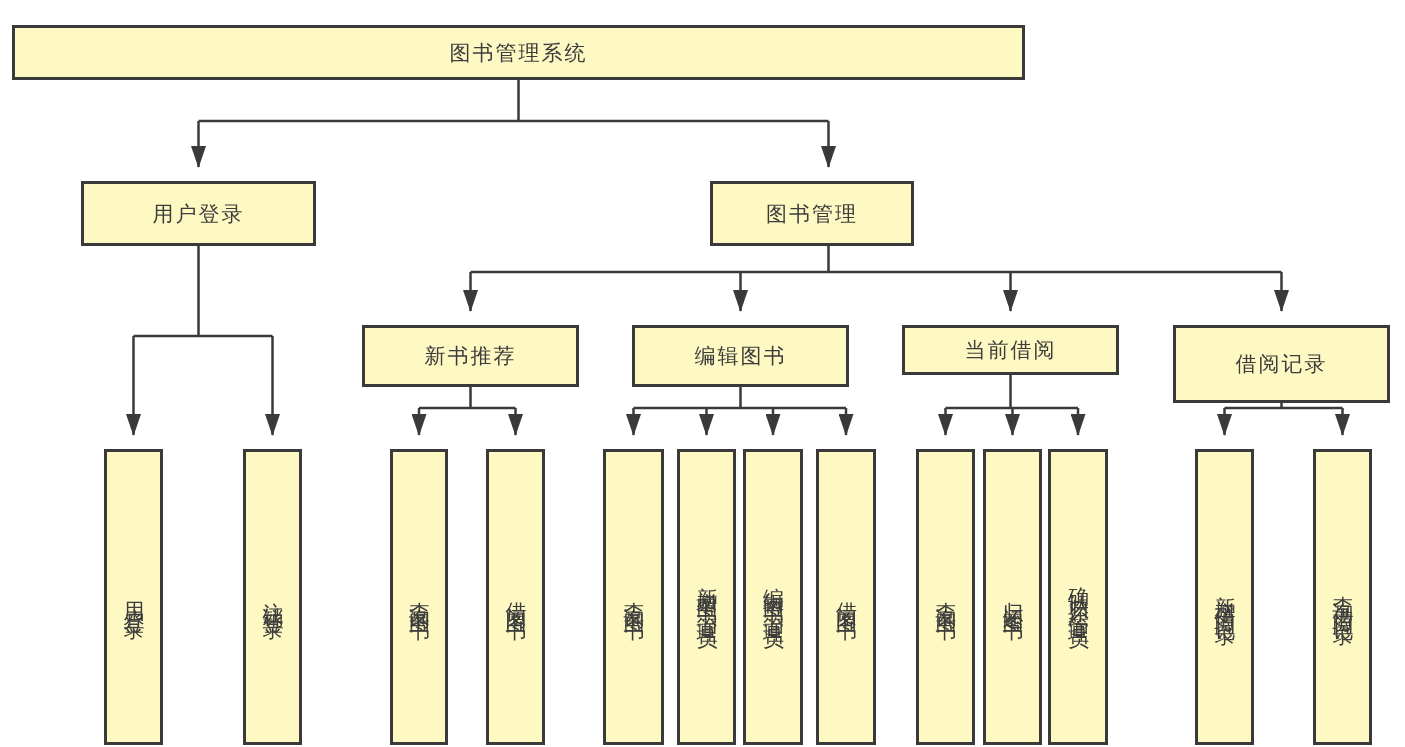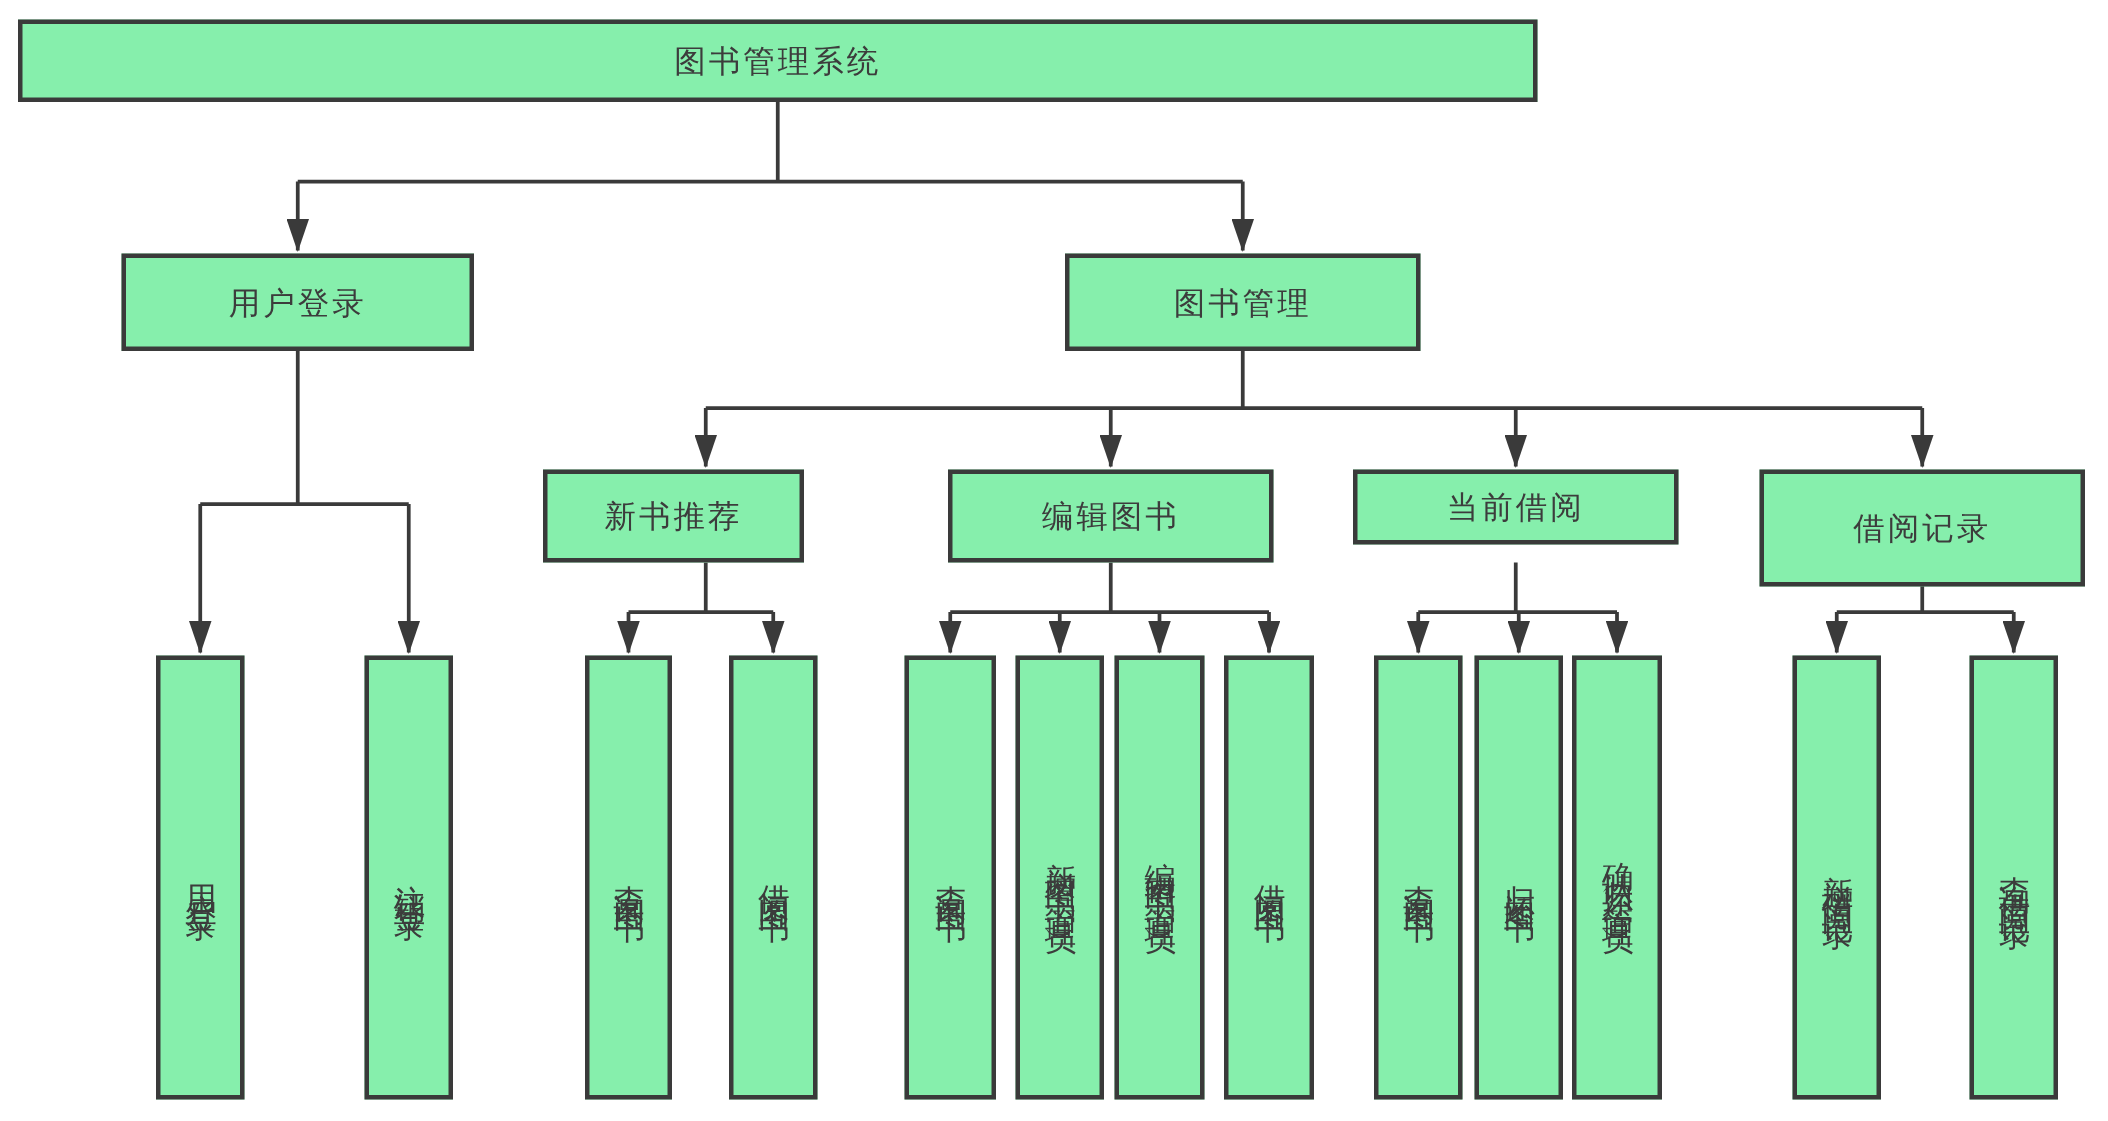--- a/index.html
+++ b/index.html
@@ -20,24 +20,25 @@
     position: absolute;
     left: 0;
     top: 0;
     width: 1405px;
     height: 747px;
   }
   .node {
     position: absolute;
     box-sizing: border-box;
     border: 3px solid #3a3a3a;
-    background: #86efac;
+    background: #fef9c3;
     display: flex;
     align-items: center;
     justify-content: center;
+    margin-top: 12px;
   }
   .node.h .label {
     font-size: 21px;
     letter-spacing: 2px;
     white-space: nowrap;
   }
   .node.v {
     top: 437px;
     height: 296px;
   }
@@ -105,25 +106,25 @@
     <line x1="1342.5" y1="408" x2="1342.5" y2="435" marker-end="url(#arrow)"></line>
   </svg>
 
   <div class="node h" style="left:12px; top:13px; width:1013px; height:55px">
     <span class="label">图书管理系统</span>
   </div>
 
   <div class="node h" style="left:81px; top:169px; width:235px; height:65px">
     <span class="label">用户登录</span>
   </div>
-  <div class="node h" style="left:710px; top:169px; width:237px; height:65px">
+  <div class="node h" style="left:710px; top:169px; width:204px; height:65px">
     <span class="label">图书管理</span>
   </div>
 
-  <div class="node h" style="left:362px; top:313px; width:174px; height:62px">
+  <div class="node h" style="left:362px; top:313px; width:217px; height:62px">
     <span class="label">新书推荐</span>
   </div>
   <div class="node h" style="left:632px; top:313px; width:217px; height:62px">
     <span class="label">编辑图书</span>
   </div>
   <div class="node h" style="left:902px; top:313px; width:217px; height:50px">
     <span class="label">当前借阅</span>
   </div>
   <div class="node h" style="left:1173px; top:313px; width:217px; height:78px">
     <span class="label">借阅记录</span>

